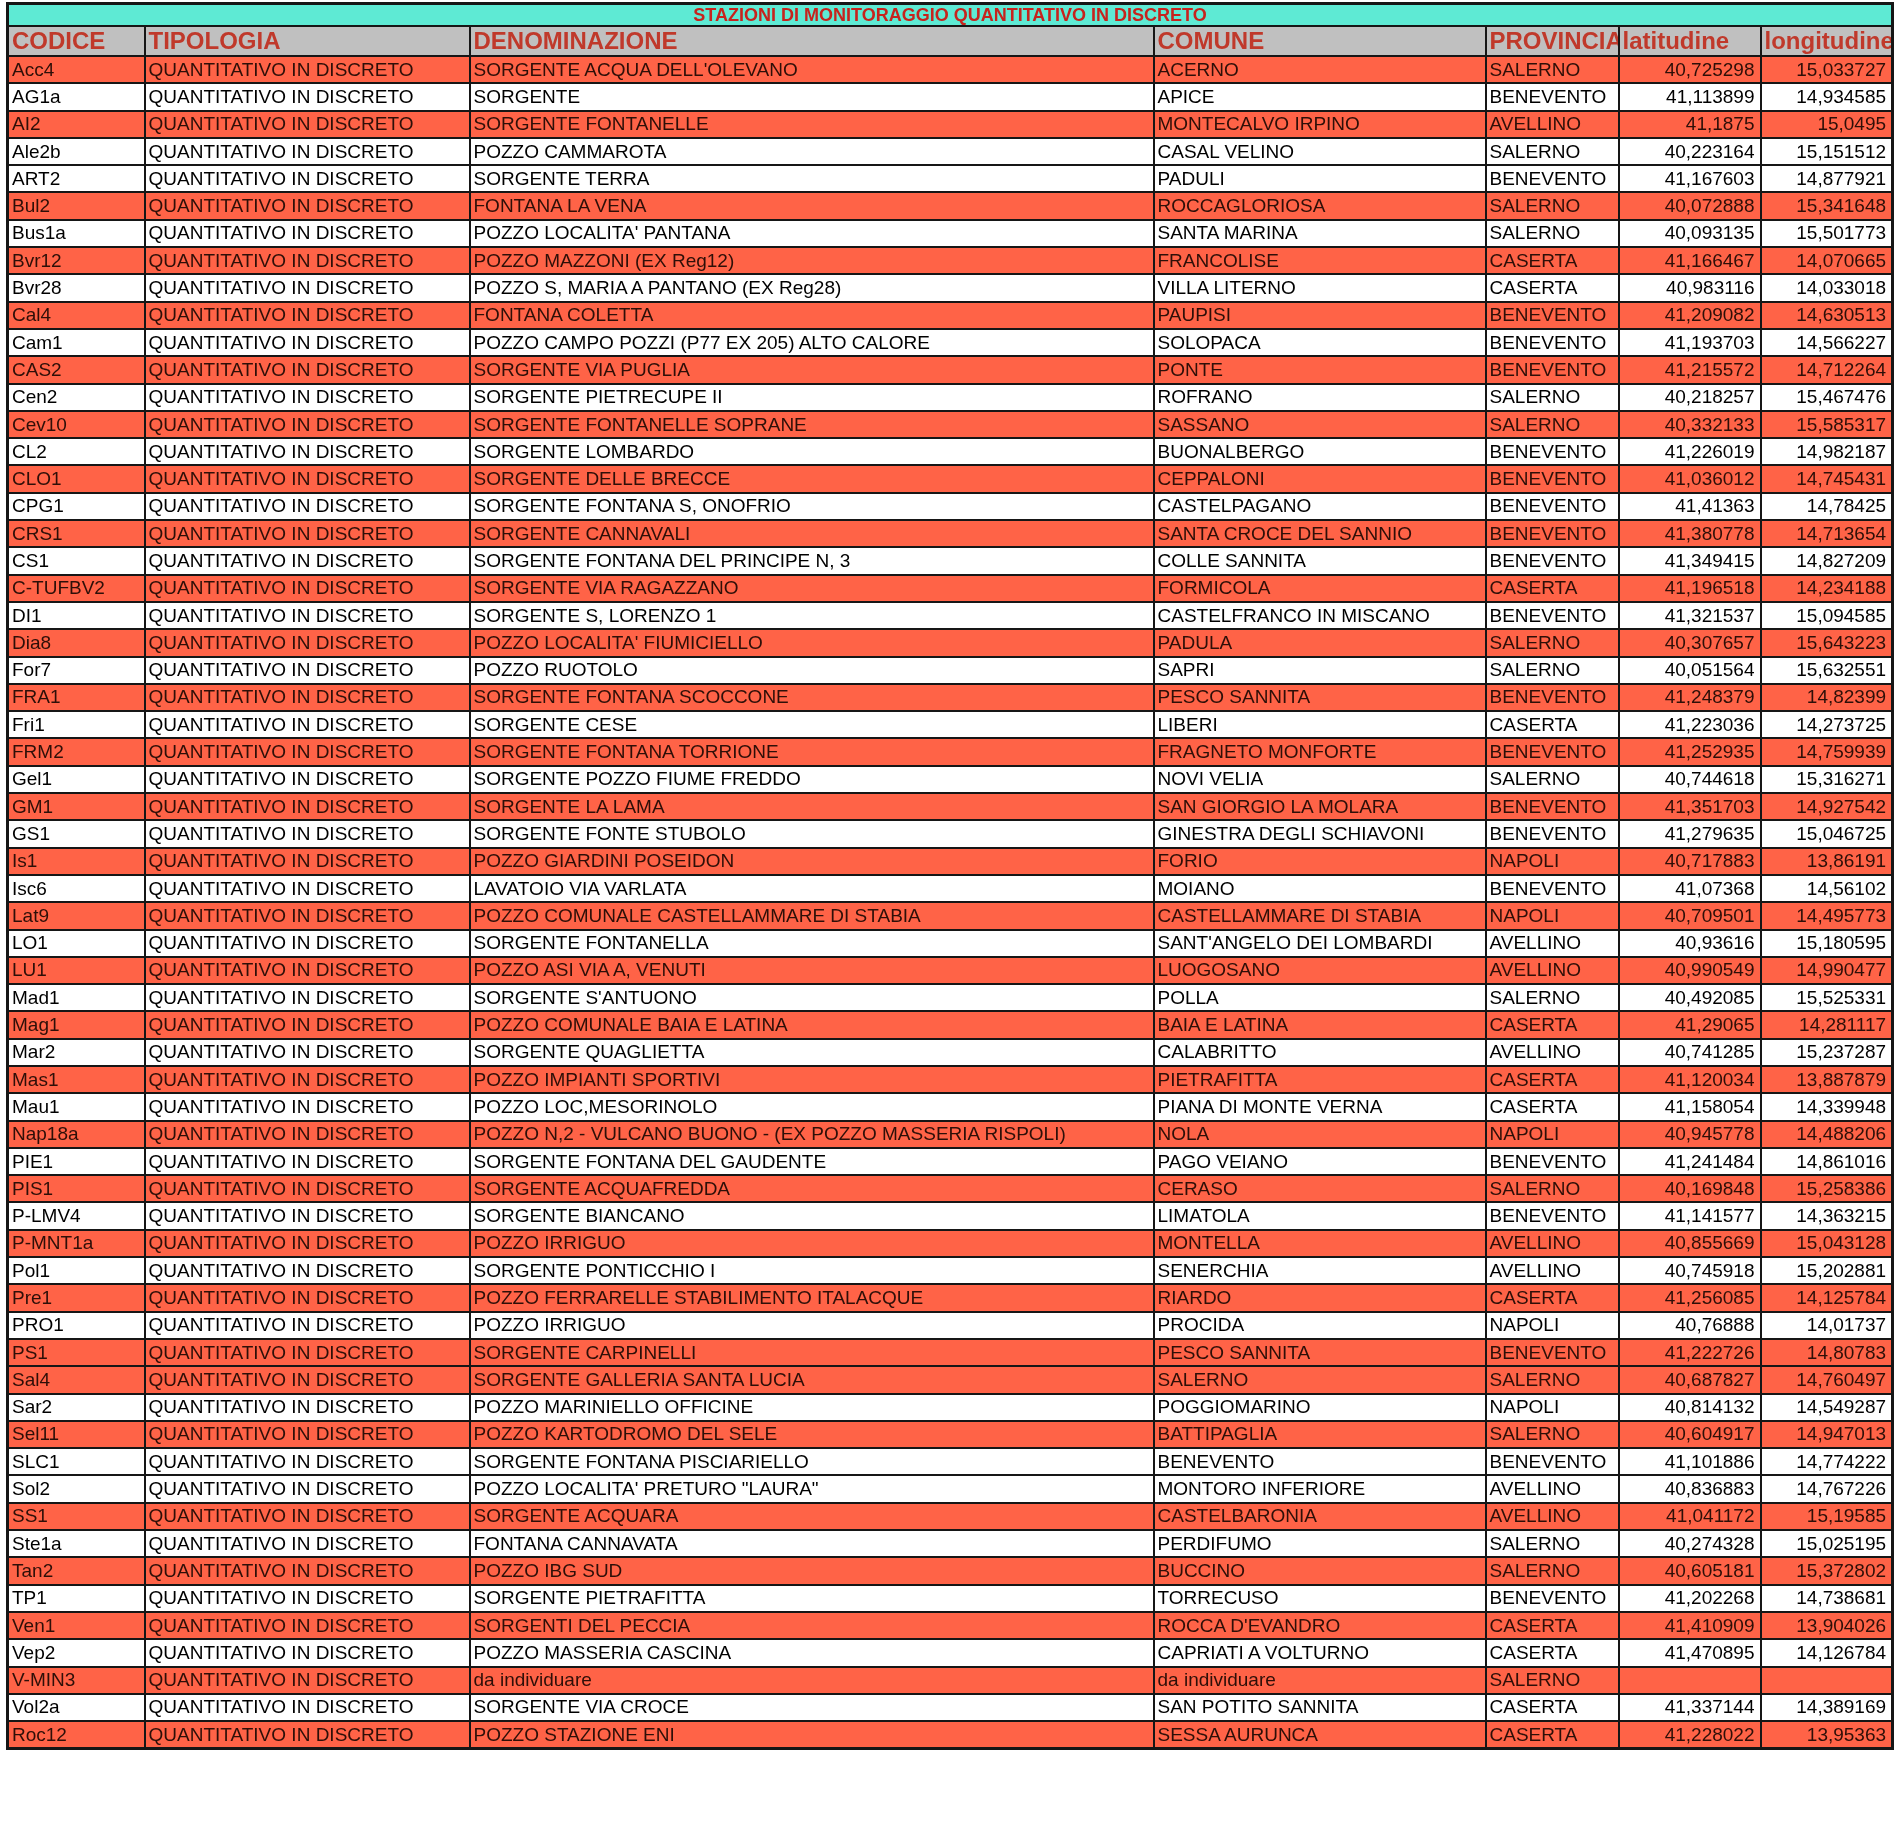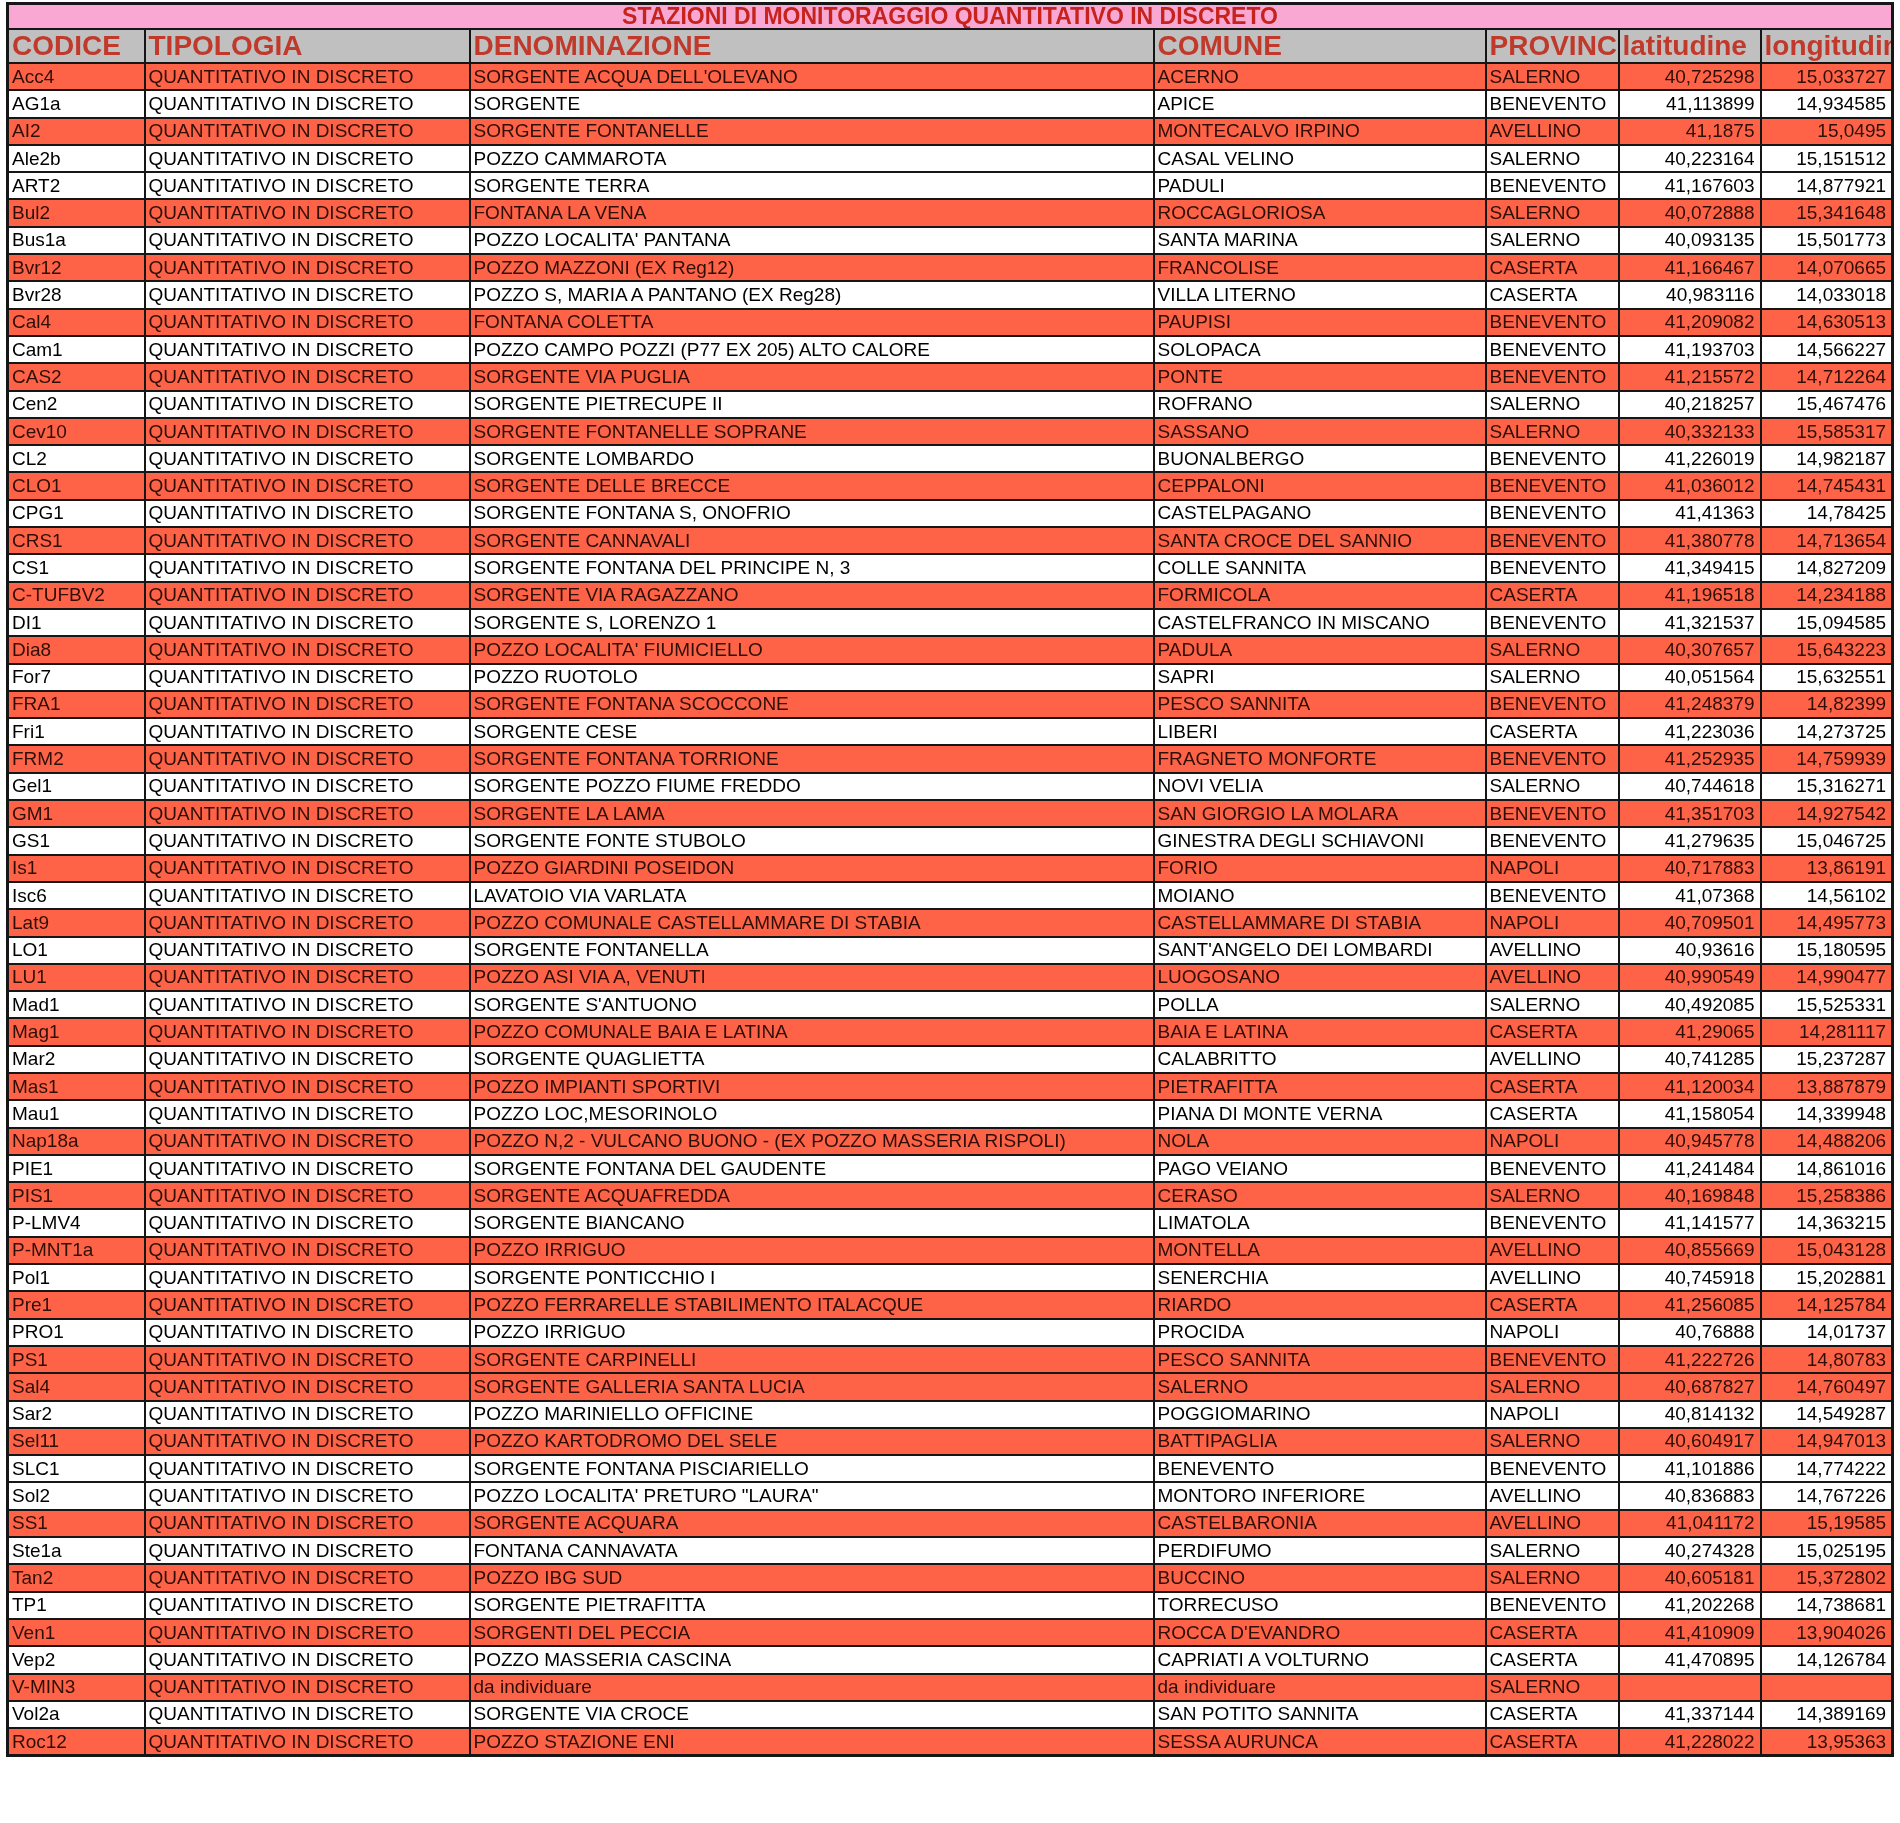--- a/index.html
+++ b/index.html
@@ -29,33 +29,33 @@
   }
   td, th {
     border: 2px solid var(--border);
     padding: 0 3px;
     vertical-align: middle;
     white-space: nowrap;
     overflow: hidden;
   }
   tr.title-row td {
     height: 20px;
-    background: #f9a8d4;
+    background: #5eead4;
     color: var(--title-text);
     font-weight: bold;
-    font-size: 23px;
+    font-size: 18px;
     text-align: center;
     line-height: 1;
   }
   tr.header-row th {
     height: 23px;
     background: var(--header-bg);
     color: var(--header-text);
     font-weight: bold;
-    font-size: 28px;
+    font-size: 24px;
     text-align: left;
   }
   tbody td {
     height: 25.3px;
     font-size: 19px;
     color: var(--text);
     background: #ffffff;
   }
   tbody tr.hl td {
     background: var(--row-highlight);

